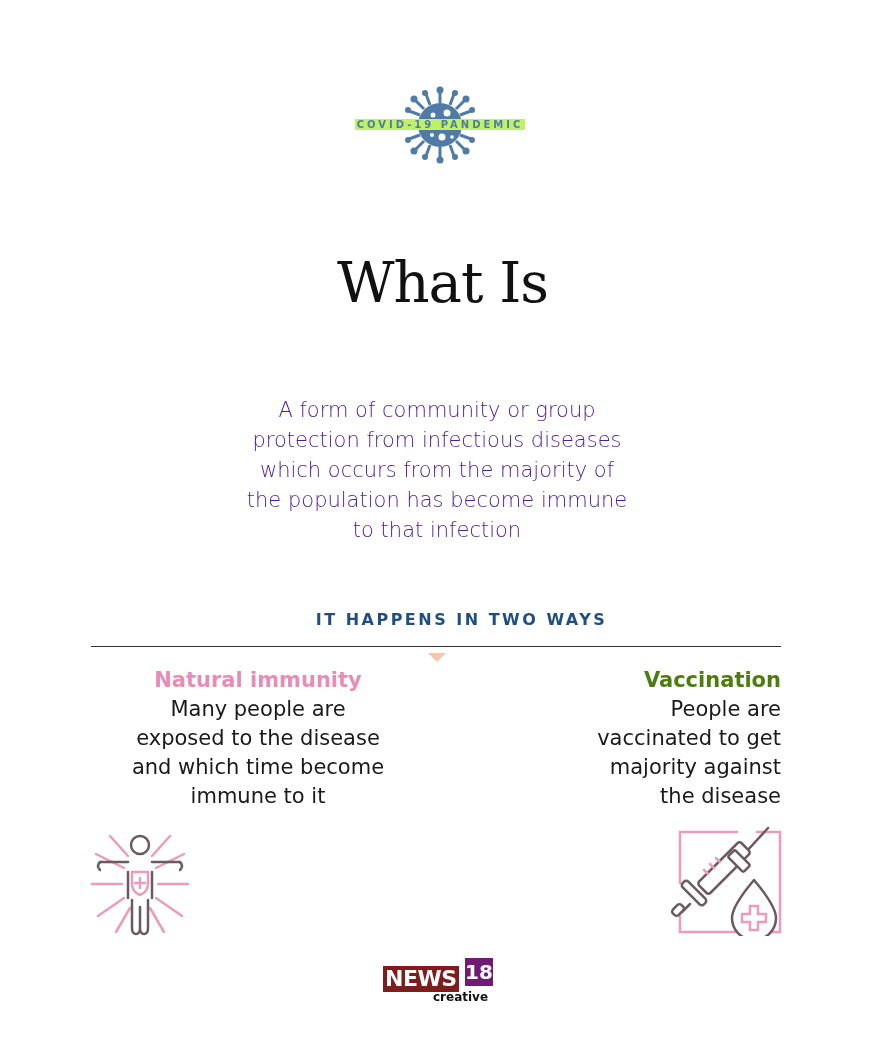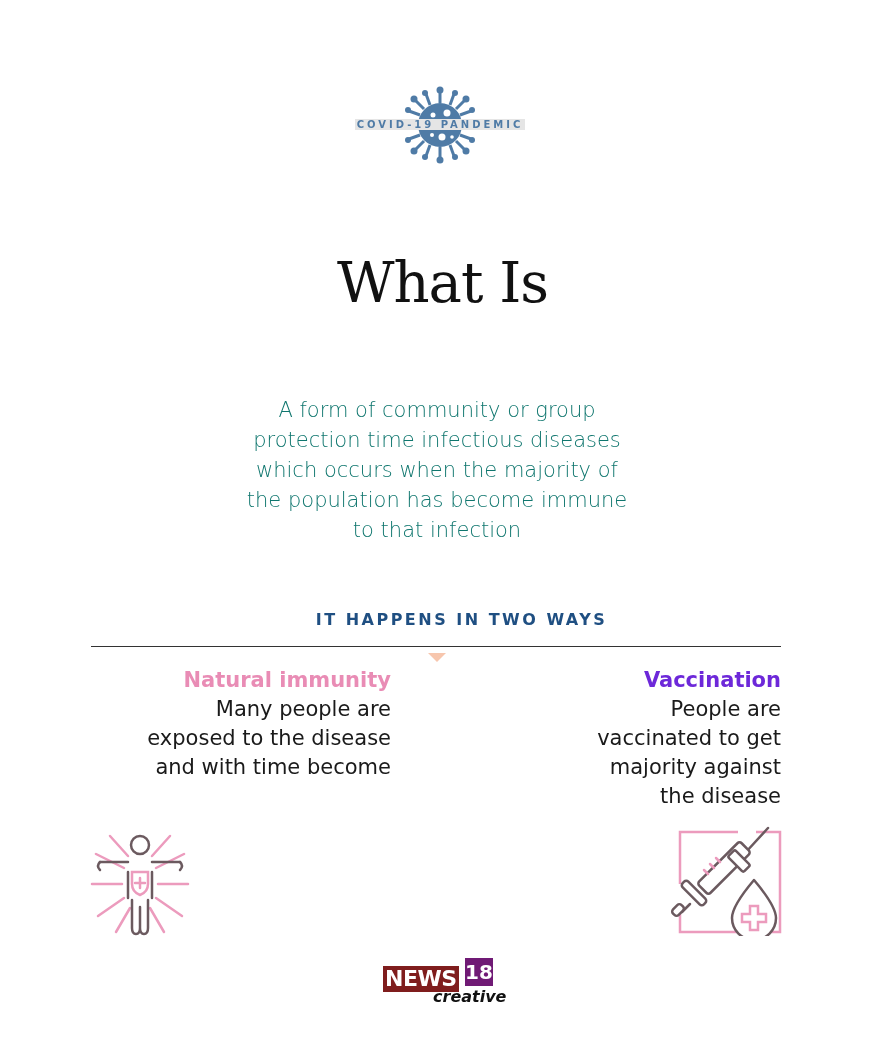--- a/index.html
+++ b/index.html
@@ -1,37 +1,37 @@
 <!DOCTYPE html>
 <html><head>
   <meta charset="utf-8">
   <style>
     html, body { margin: 0; padding: 0; background: #ffffff; }
     body { width: 875px; height: 1050px; position: relative; overflow: hidden; font-family: "DejaVu Sans", sans-serif; }
     .badge { position: absolute; left: 350px; top: 85px; width: 180px; height: 80px; }
     .badge svg { position: absolute; left: 52px; top: 0; }
     .badge-text { position: absolute; left: 0; top: 34px; width: 180px; text-align: center; font-family: "DejaVu Sans", sans-serif; font-weight: bold; font-size: 10px; letter-spacing: 3px; color: #4f7ba6; }
-    .badge-text span { background: #e5e5e5; padding: 0 2px; }
+    .badge-text span { background: #bef264; padding: 0 2px; }
     .title { position: absolute; left: 0; top: 238px; width: 875px; text-align: center; font-family: "DejaVu Serif", serif; font-size: 56px; line-height: 80px; color: #111111; font-weight: normal; letter-spacing: -1px; }
-    .subtitle { position: absolute; left: 187px; top: 395px; width: 500px; text-align: center; font-family: "DejaVu Sans", sans-serif; font-size: 21px; line-height: 30px; color: #0f766e; font-weight: 300; }
+    .subtitle { position: absolute; left: 187px; top: 395px; width: 500px; text-align: center; font-family: "DejaVu Sans", sans-serif; font-size: 21px; line-height: 30px; color: #4c1d95; font-weight: 300; }
     .section-head { position: absolute; left: 0; top: 610px; width: 875px; text-align: center; font-family: "DejaVu Sans", sans-serif; font-weight: bold; font-size: 16px; letter-spacing: 2.5px; color: #1f4f82; margin-left: 24px; }
     .divider { position: absolute; left: 91px; top: 646px; width: 690px; height: 1px; background: #333333; }
     .arrow { position: absolute; left: 428px; top: 653px; width: 0; height: 0; border-left: 9px solid transparent; border-right: 9px solid transparent; border-top: 9px solid #f7c6ad; }
     .col { position: absolute; top: 666px; font-family: "DejaVu Sans", sans-serif; font-size: 21px; line-height: 29px; color: #1a1a1a; }
-    .col.left { left: 91px; width: 300px; text-align: right; }
+    .col.left { left: 108px; width: 300px; text-align: center; }
     .col.right { right: 94px; width: 260px; text-align: right; }
     .col-head { font-weight: bold; font-size: 21px; }
     .col.left .col-head { color: #e98cb5; }
-    .col.right .col-head { color: #6d28d9; }
+    .col.right .col-head { color: #4d7c0f; }
     .icon-person { position: absolute; left: 88px; top: 828px; }
     .icon-syringe { position: absolute; left: 668px; top: 824px; }
     .logo { position: absolute; left: 383px; top: 958px; width: 112px; height: 46px; }
     .logo-news { position: absolute; left: 0; top: 8px; height: 26px; background: #7f1d1d; color: #fff; font-family: "DejaVu Sans", sans-serif; font-weight: bold; font-size: 22px; line-height: 26px; padding: 0 2px; letter-spacing: -0.5px; }
     .logo-num { position: absolute; left: 82px; top: 0; width: 28px; height: 28px; background: #701a75; color: #fff; font-family: "DejaVu Sans", sans-serif; font-weight: bold; font-size: 20px; line-height: 28px; text-align: center; }
-    .logo-sub { position: absolute; left: 50px; top: 32px; font-family: "DejaVu Sans", sans-serif; font-weight: bold; font-size: 16px; line-height: 14px; color: #111; font-style: italic; }
+    .logo-sub { position: absolute; left: 50px; top: 32px; font-family: "DejaVu Sans", sans-serif; font-weight: bold; font-size: 12px; line-height: 14px; color: #111; }
   </style>
 </head>
 <body>
 
 <div class="badge">
   <svg width="76" height="80" viewBox="0 0 76 80">
     <g fill="#4f7ba6" stroke="#4f7ba6">
       <circle cx="38" cy="40" r="22" stroke="none"></circle>
       <g stroke-width="3">
         <line x1="38" y1="18" x2="38" y2="6"></line>
@@ -80,35 +80,36 @@
   </svg>
   <div class="badge-text"><span>COVID-19 PANDEMIC</span></div>
 </div>
 
 <h1 class="title" style="margin:5px;">
   <div>What Is</div>
 </h1>
 
 <div class="subtitle">
   <div>A form of community or group</div>
-  <div>protection time infectious diseases</div>
-  <div>which occurs when the majority of</div>
+  <div>protection from infectious diseases</div>
+  <div>which occurs from the majority of</div>
   <div>the population has become immune</div>
   <div>to that infection</div>
 </div>
 
 <div class="section-head">IT HAPPENS IN TWO WAYS</div>
 <div class="divider"></div>
 <div class="arrow"></div>
 
 <div class="col left">
   <div class="col-head">Natural immunity</div>
   <div>Many people are</div>
   <div>exposed to the disease</div>
-  <div>and with time become</div>
+  <div>and which time become</div>
+  <div>immune to it</div>
 </div>
 
 <div class="col right">
   <div class="col-head">Vaccination</div>
   <div>People are</div>
   <div>vaccinated to get</div>
   <div>majority against</div>
   <div>the disease</div>
 </div>
 

